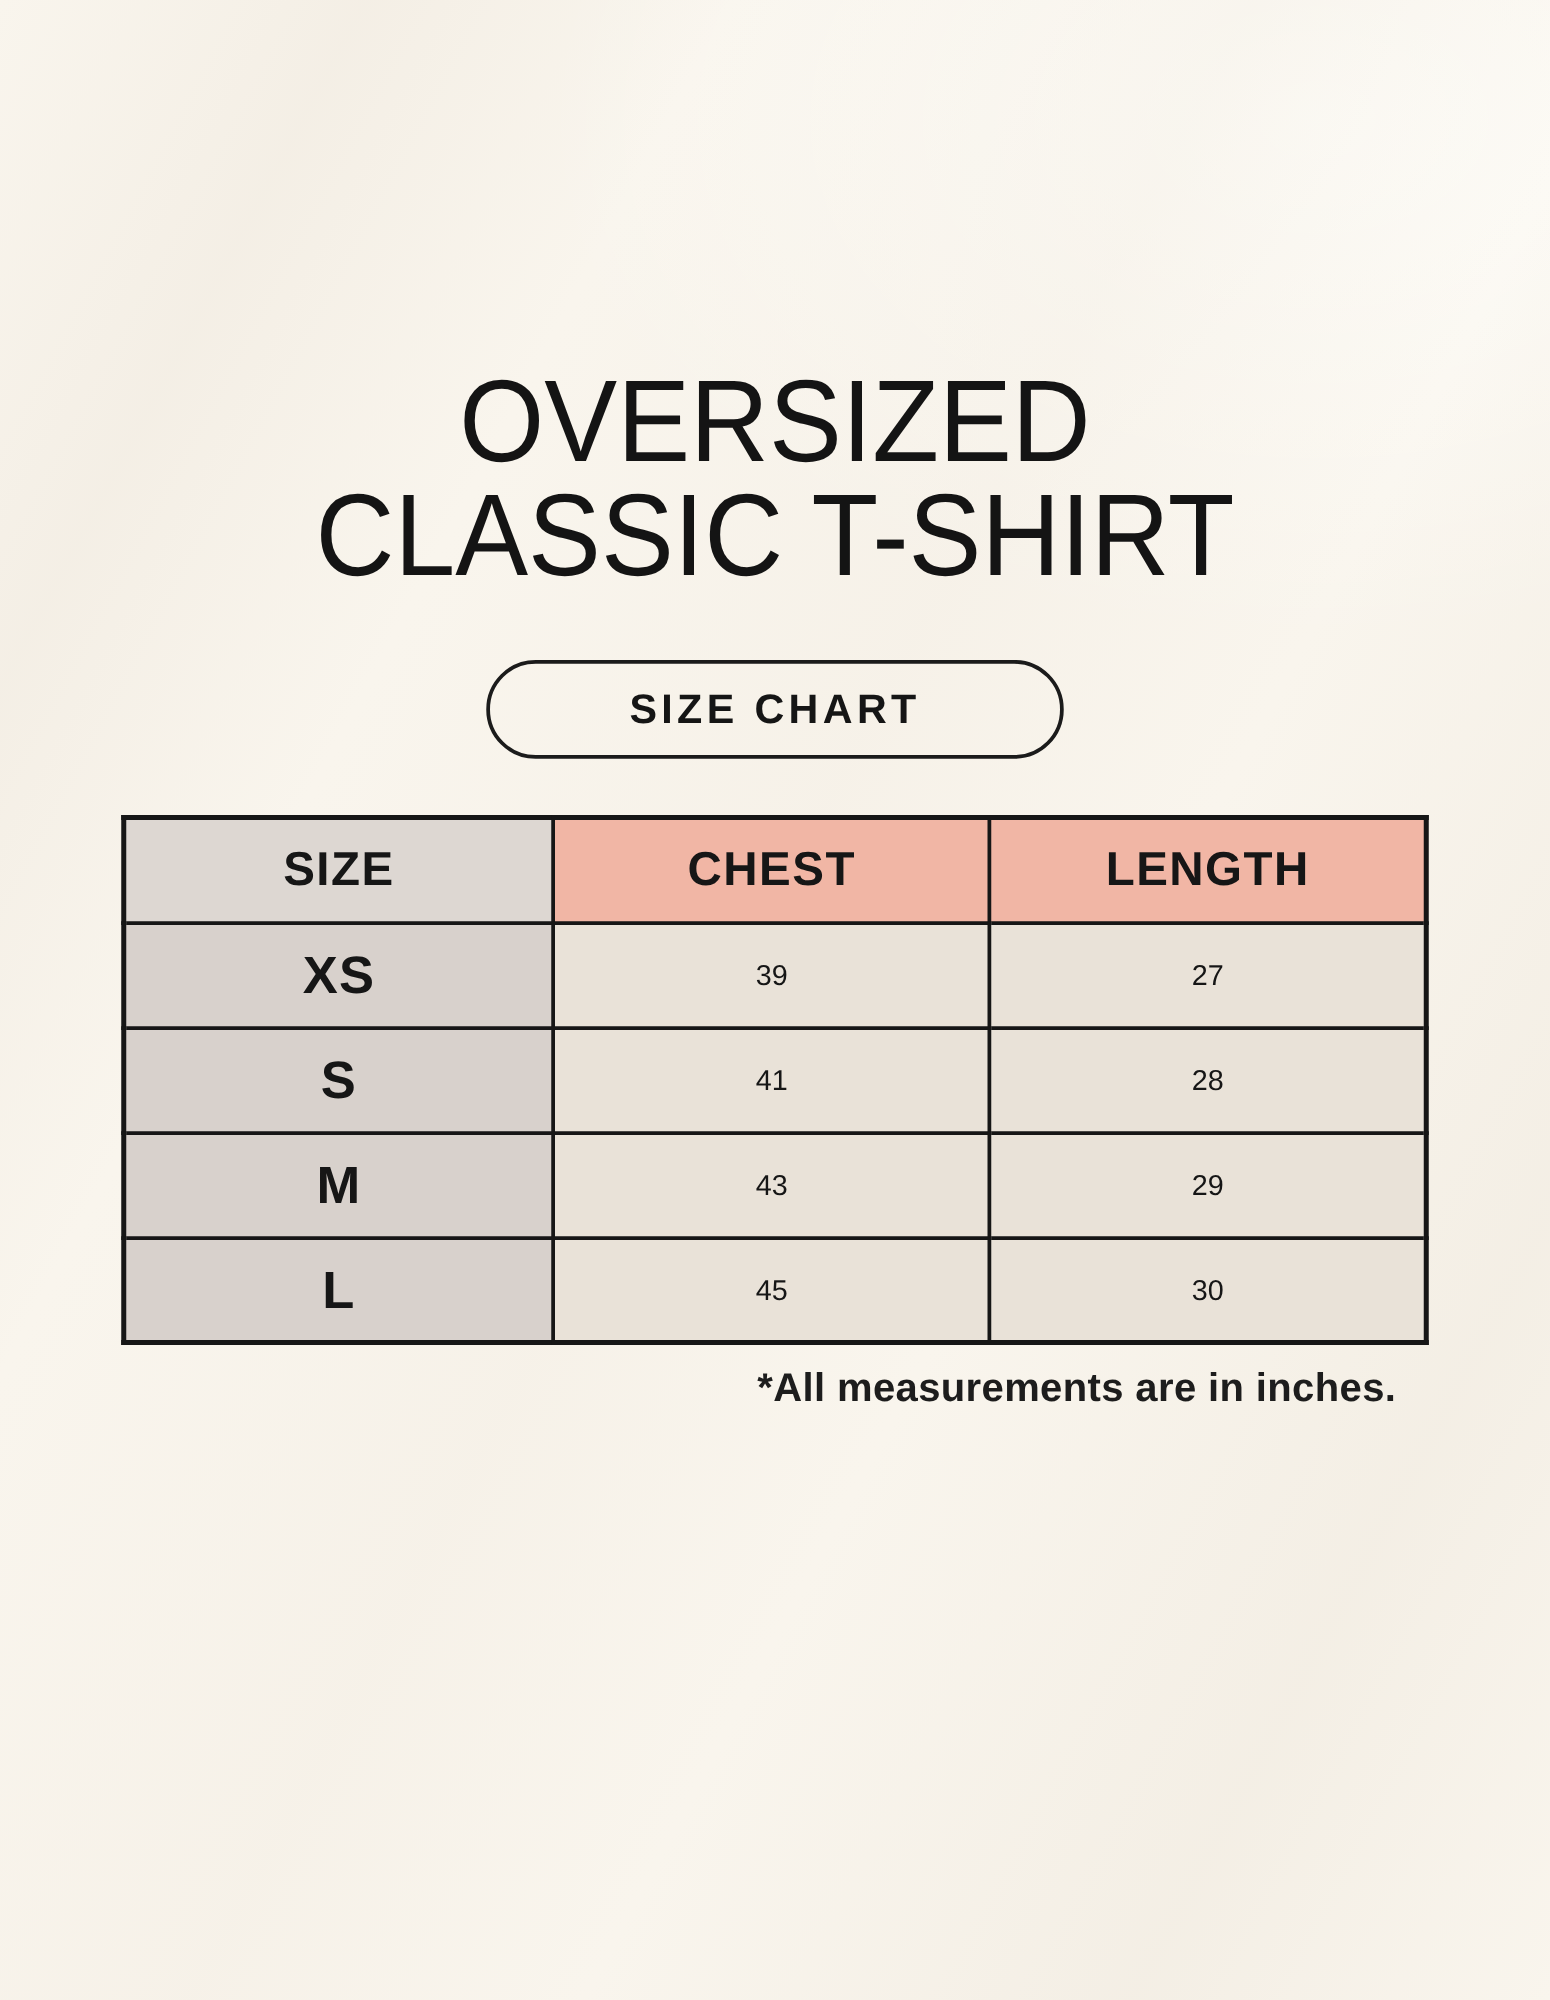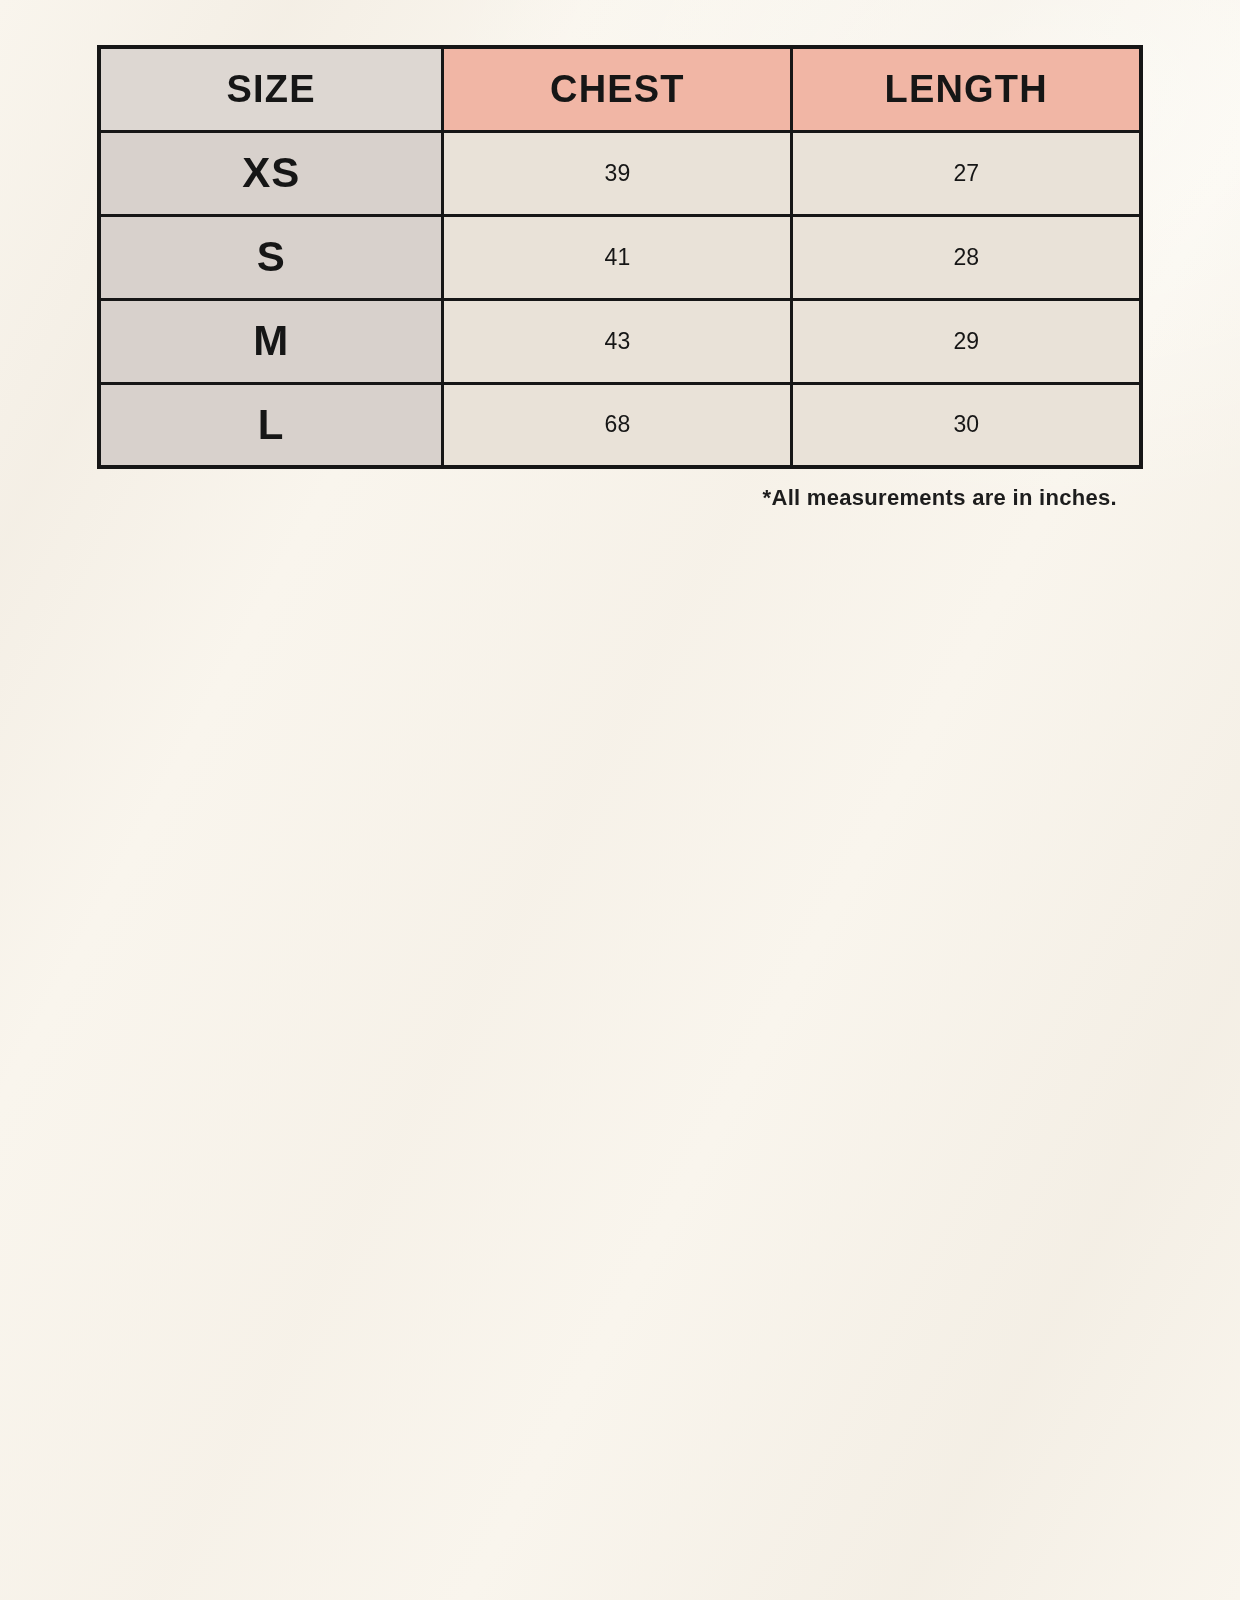--- a/index.html
+++ b/index.html
@@ -75,31 +75,40 @@
   .size-chart thead th{font-size:38px;font-weight:bold;letter-spacing:1.2px;}
   .size-chart th.col-size{background:var(--header-size-bg);width:33%;}
   .size-chart th.col-accent{background:var(--header-accent-bg);width:33.5%;}
   .size-chart td.size-cell{background:var(--body-size-bg);font-weight:bold;font-size:42px;letter-spacing:1px;}
   .size-chart td.num-cell{background:var(--body-data-bg);font-size:23px;font-weight:400;}
   .footnote{
     width:1046px;
     margin:16px auto 0;
     padding-right:26px;
     text-align:right;
-    font-size:22px;
+    font-size:32px;
     font-weight:bold;
     letter-spacing:0.3px;
     color:#1d1d1d;
   }
 </style>
 </head>
 <body>
 
 <div class="page">
 
+  <header class="title-block">
+    <h1 class="title">
+      <span class="line">OVERSIZED</span>
+      <span class="line">CLASSIC T-SHIRT</span>
+    </h1>
+    <div>
+      <span class="badge">SIZE CHART</span>
+    </div>
+  </header>
 
   <main class="table-wrap">
     <table class="size-chart">
       <thead>
         <tr>
           <th class="col-size">SIZE</th>
           <th class="col-accent">CHEST</th>
           <th class="col-accent">LENGTH</th>
         </tr>
       </thead>
@@ -114,21 +123,21 @@
           <td class="num-cell">41</td>
           <td class="num-cell">28</td>
         </tr>
         <tr>
           <td class="size-cell">M</td>
           <td class="num-cell">43</td>
           <td class="num-cell">29</td>
         </tr>
         <tr>
           <td class="size-cell">L</td>
-          <td class="num-cell">68</td>
+          <td class="num-cell">45</td>
           <td class="num-cell">30</td>
         </tr>
       </tbody>
     </table>
     <p class="footnote">*All measurements are in inches.</p>
   </main>
 
 </div>
 
 </body></html>

